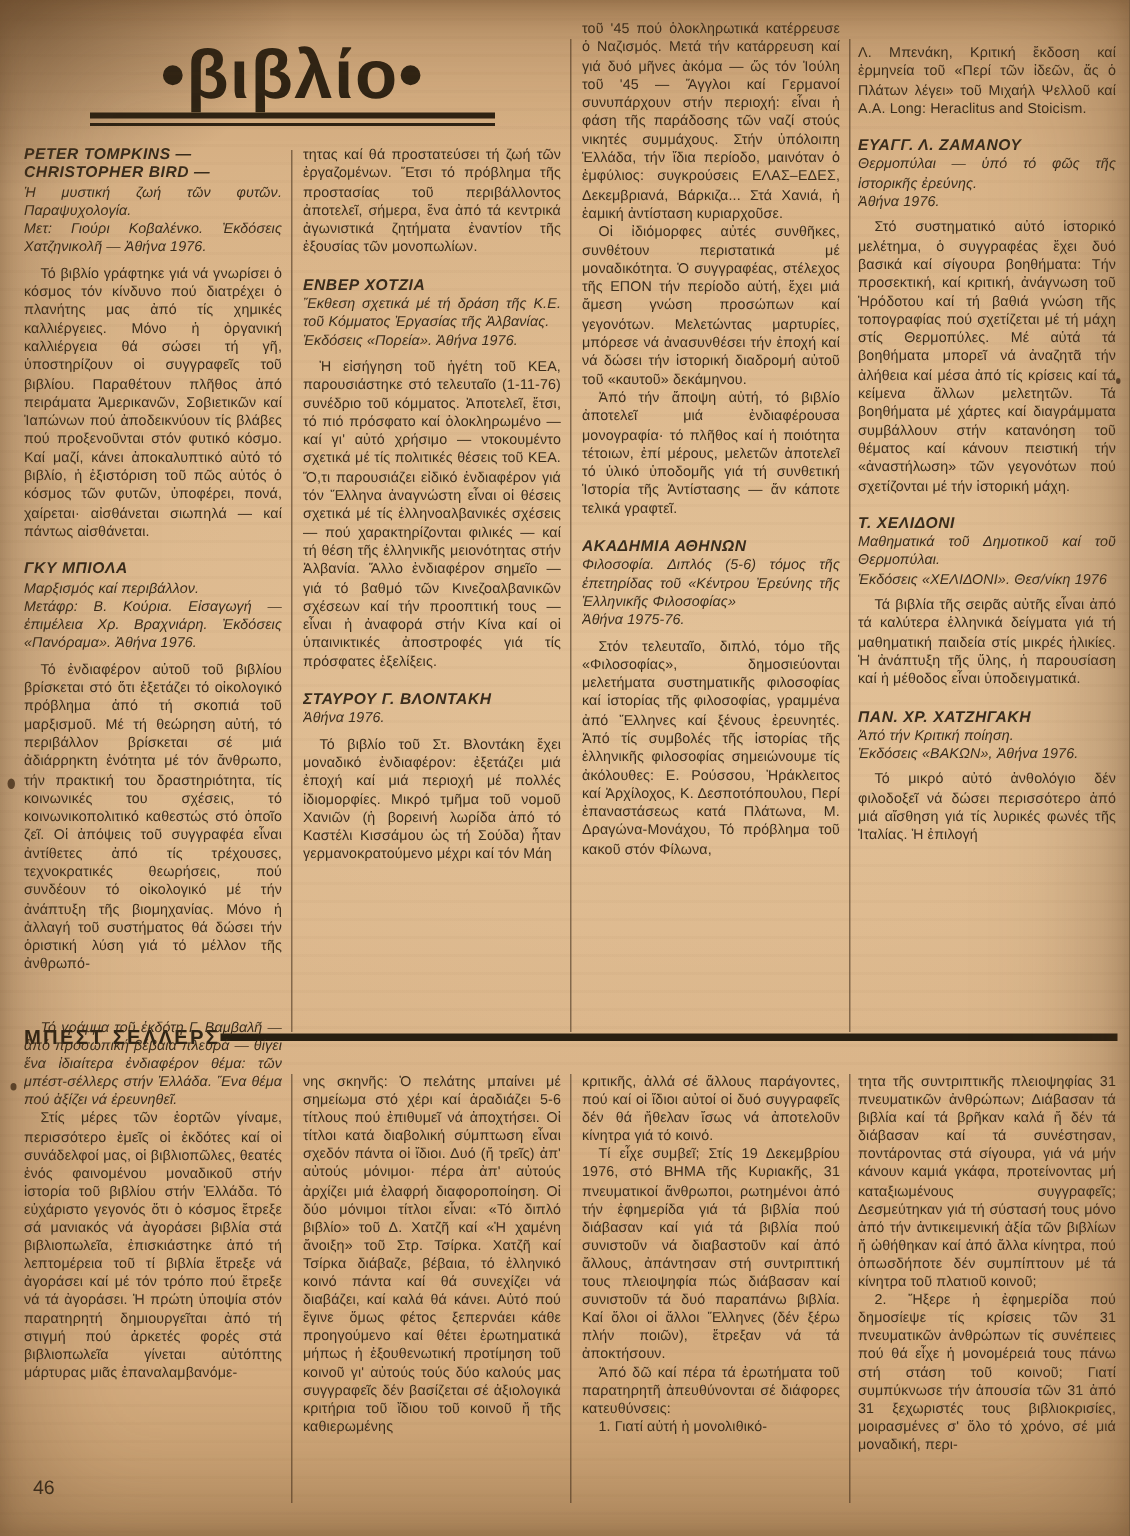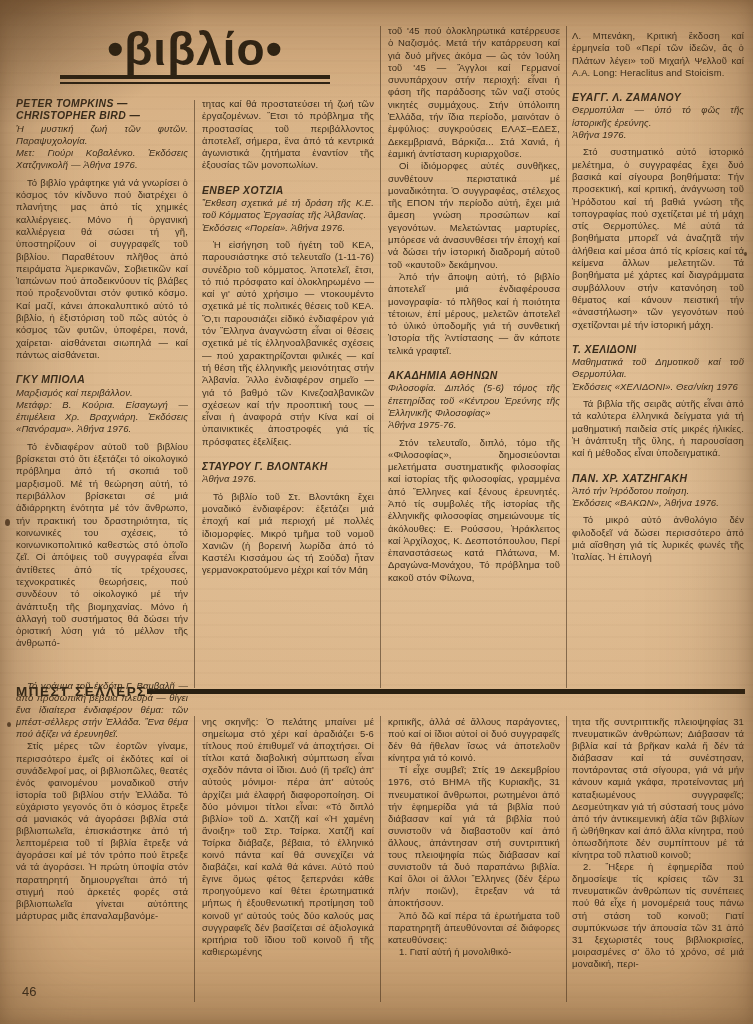--- a/index.html
+++ b/index.html
@@ -20,21 +20,21 @@
   .masthead{position:absolute;left:16px;top:24px;width:358px;text-align:center;}
   .masthead-title{font-size:46px;line-height:50px;font-weight:bold;letter-spacing:1px;color:#2e2314;}
   .rule{background:#2e2314;margin:0 auto;}
   .rule-a{width:270px;height:4px;margin-top:1px;}
   .rule-b{width:270px;height:2px;margin-top:3px;}
 
   .col{position:absolute;width:172px;overflow:hidden;text-align:justify;
        font-size:9.5px;line-height:12.3px;letter-spacing:0.1px;}
   .c1{left:16px;top:98px;height:592px;}
   .c2{left:202px;top:98px;height:592px;}
-  .c3{left:388px;top:25px;height:660px;}
+  .c3{left:388px;top:14px;height:660px;}
   .c4{left:572px;top:30px;height:660px;}
   .bottom{line-height:12.1px;}
   .b1{left:16px;top:680px;height:292px;}
   .b2{left:202px;top:716px;height:292px;}
   .b3{left:388px;top:716px;height:292px;}
   .b4{left:572px;top:716px;height:292px;}
 
   .blk{margin:0;}
   .body{text-indent:11px;}
   .cont{text-indent:0;}
@@ -103,21 +103,21 @@
       <p class="blk cont">Λ. Μπενάκη, Κριτική ἔκδοση καί ἑρμηνεία τοῦ «Περί τῶν ἰδεῶν, ἅς ὁ Πλάτων λέγει» τοῦ Μιχαήλ Ψελλοῦ καί A.A. Long: Heraclitus and Stoicism.</p>
       <p class="blk author">ΕΥΑΓΓ. Λ. ΖΑΜΑΝΟΥ</p>
       <p class="blk title">Θερμοπύλαι — ὑπό τό φῶς τῆς ἱστορικῆς ἐρεύνης.</p>
       <p class="blk meta">Ἀθήνα 1976.</p>
       <p class="blk body">Στό συστηματικό αὐτό ἱστορικό μελέτημα, ὁ συγγραφέας ἔχει δυό βασικά καί σίγουρα βοηθήματα: Τήν προσεκτική, καί κριτική, ἀνάγνωση τοῦ Ἡρόδοτου καί τή βαθιά γνώση τῆς τοπογραφίας πού σχετίζεται μέ τή μάχη στίς Θερμοπύλες. Μέ αὐτά τά βοηθήματα μπορεῖ νά ἀναζητᾶ τήν ἀλήθεια καί μέσα ἀπό τίς κρίσεις καί τά κείμενα ἄλλων μελετητῶν. Τά βοηθήματα μέ χάρτες καί διαγράμματα συμβάλλουν στήν κατανόηση τοῦ θέματος καί κάνουν πειστική τήν «ἀναστήλωση» τῶν γεγονότων πού σχετίζονται μέ τήν ἱστορική μάχη.</p>
       <p class="blk author">Τ. ΧΕΛΙΔΟΝΙ</p>
       <p class="blk title">Μαθηματικά τοῦ Δημοτικοῦ καί τοῦ Θερμοπύλαι.</p>
       <p class="blk meta">Ἐκδόσεις «ΧΕΛΙΔΟΝΙ». Θεσ/νίκη 1976</p>
       <p class="blk body">Τά βιβλία τῆς σειρᾶς αὐτῆς εἶναι ἀπό τά καλύτερα ἑλληνικά δείγματα γιά τή μαθηματική παιδεία στίς μικρές ἡλικίες. Ἡ ἀνάπτυξη τῆς ὕλης, ἡ παρουσίαση καί ἡ μέθοδος εἶναι ὑποδειγματικά.</p>
       <p class="blk author">ΠΑΝ. ΧΡ. ΧΑΤΖΗΓΑΚΗ</p>
-      <p class="blk title">Ἀπό τήν Ἡρόδοτου ποίηση.</p>
+      <p class="blk title">Ἀπό τήν Κριτική ποίηση.</p>
       <p class="blk meta">Ἐκδόσεις «ΒΑΚΩΝ», Ἀθήνα 1976.</p>
       <p class="blk body">Τό μικρό αὐτό ἀνθολόγιο δέν φιλοδοξεῖ νά δώσει περισσότερο ἀπό μιά αἴσθηση γιά τίς λυρικές φωνές τῆς Ἰταλίας. Ἡ ἐπιλογή</p>
     </div>
 
   <div class="vrule vr1"></div>
   <div class="vrule vr2"></div>
   <div class="vrule vr3"></div>
 
   <div class="bestsellers">
     <span class="bs-label">ΜΠΕΣΤ ΣΕΛΛΕΡΣ</span>

